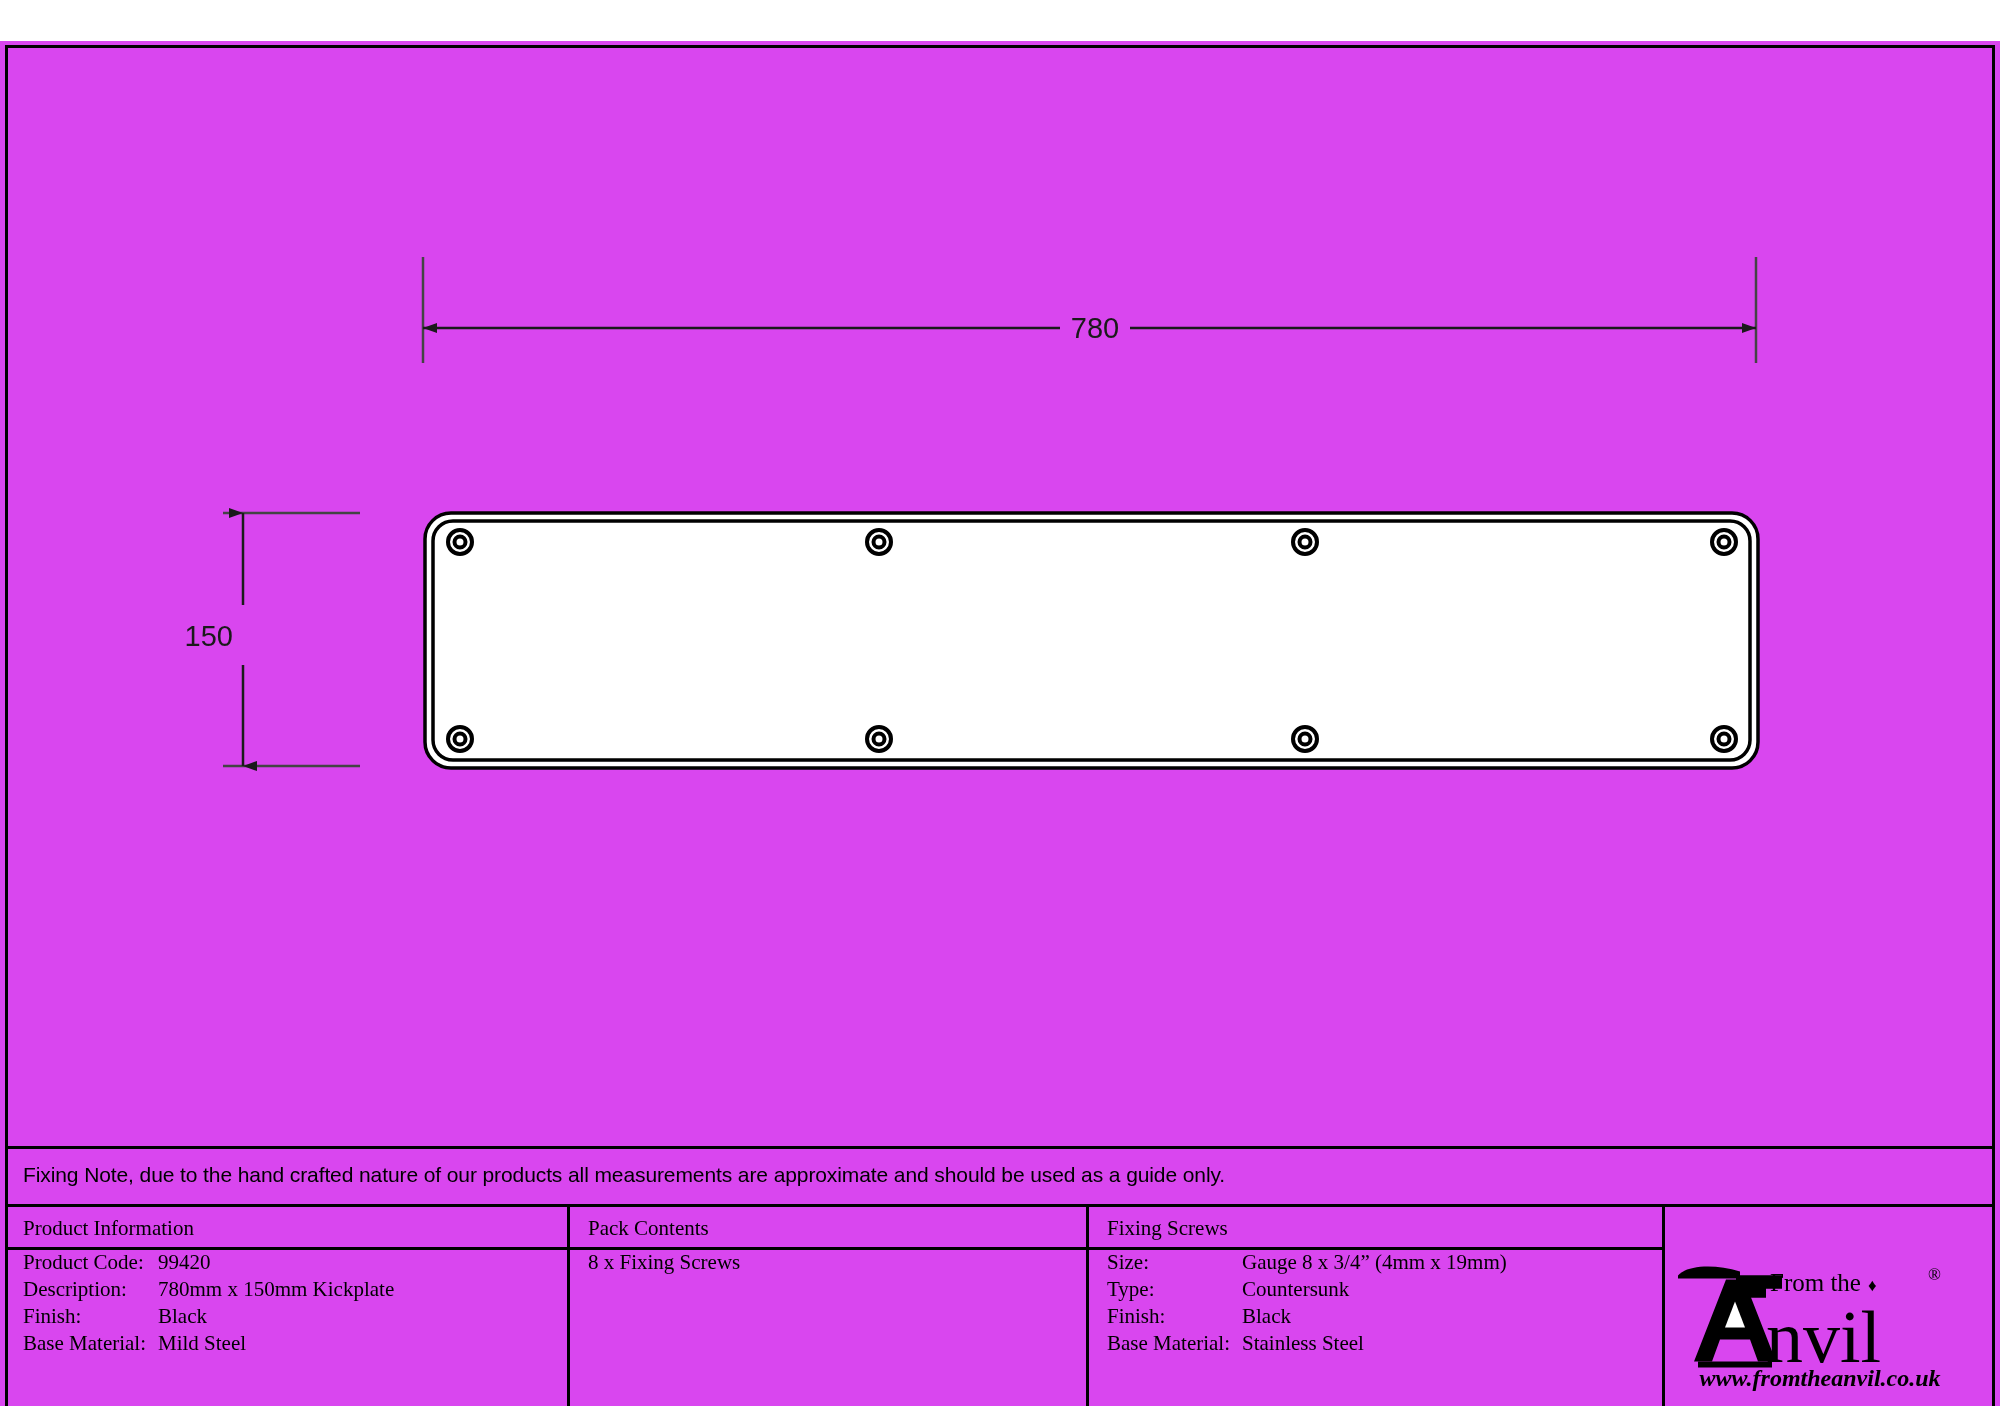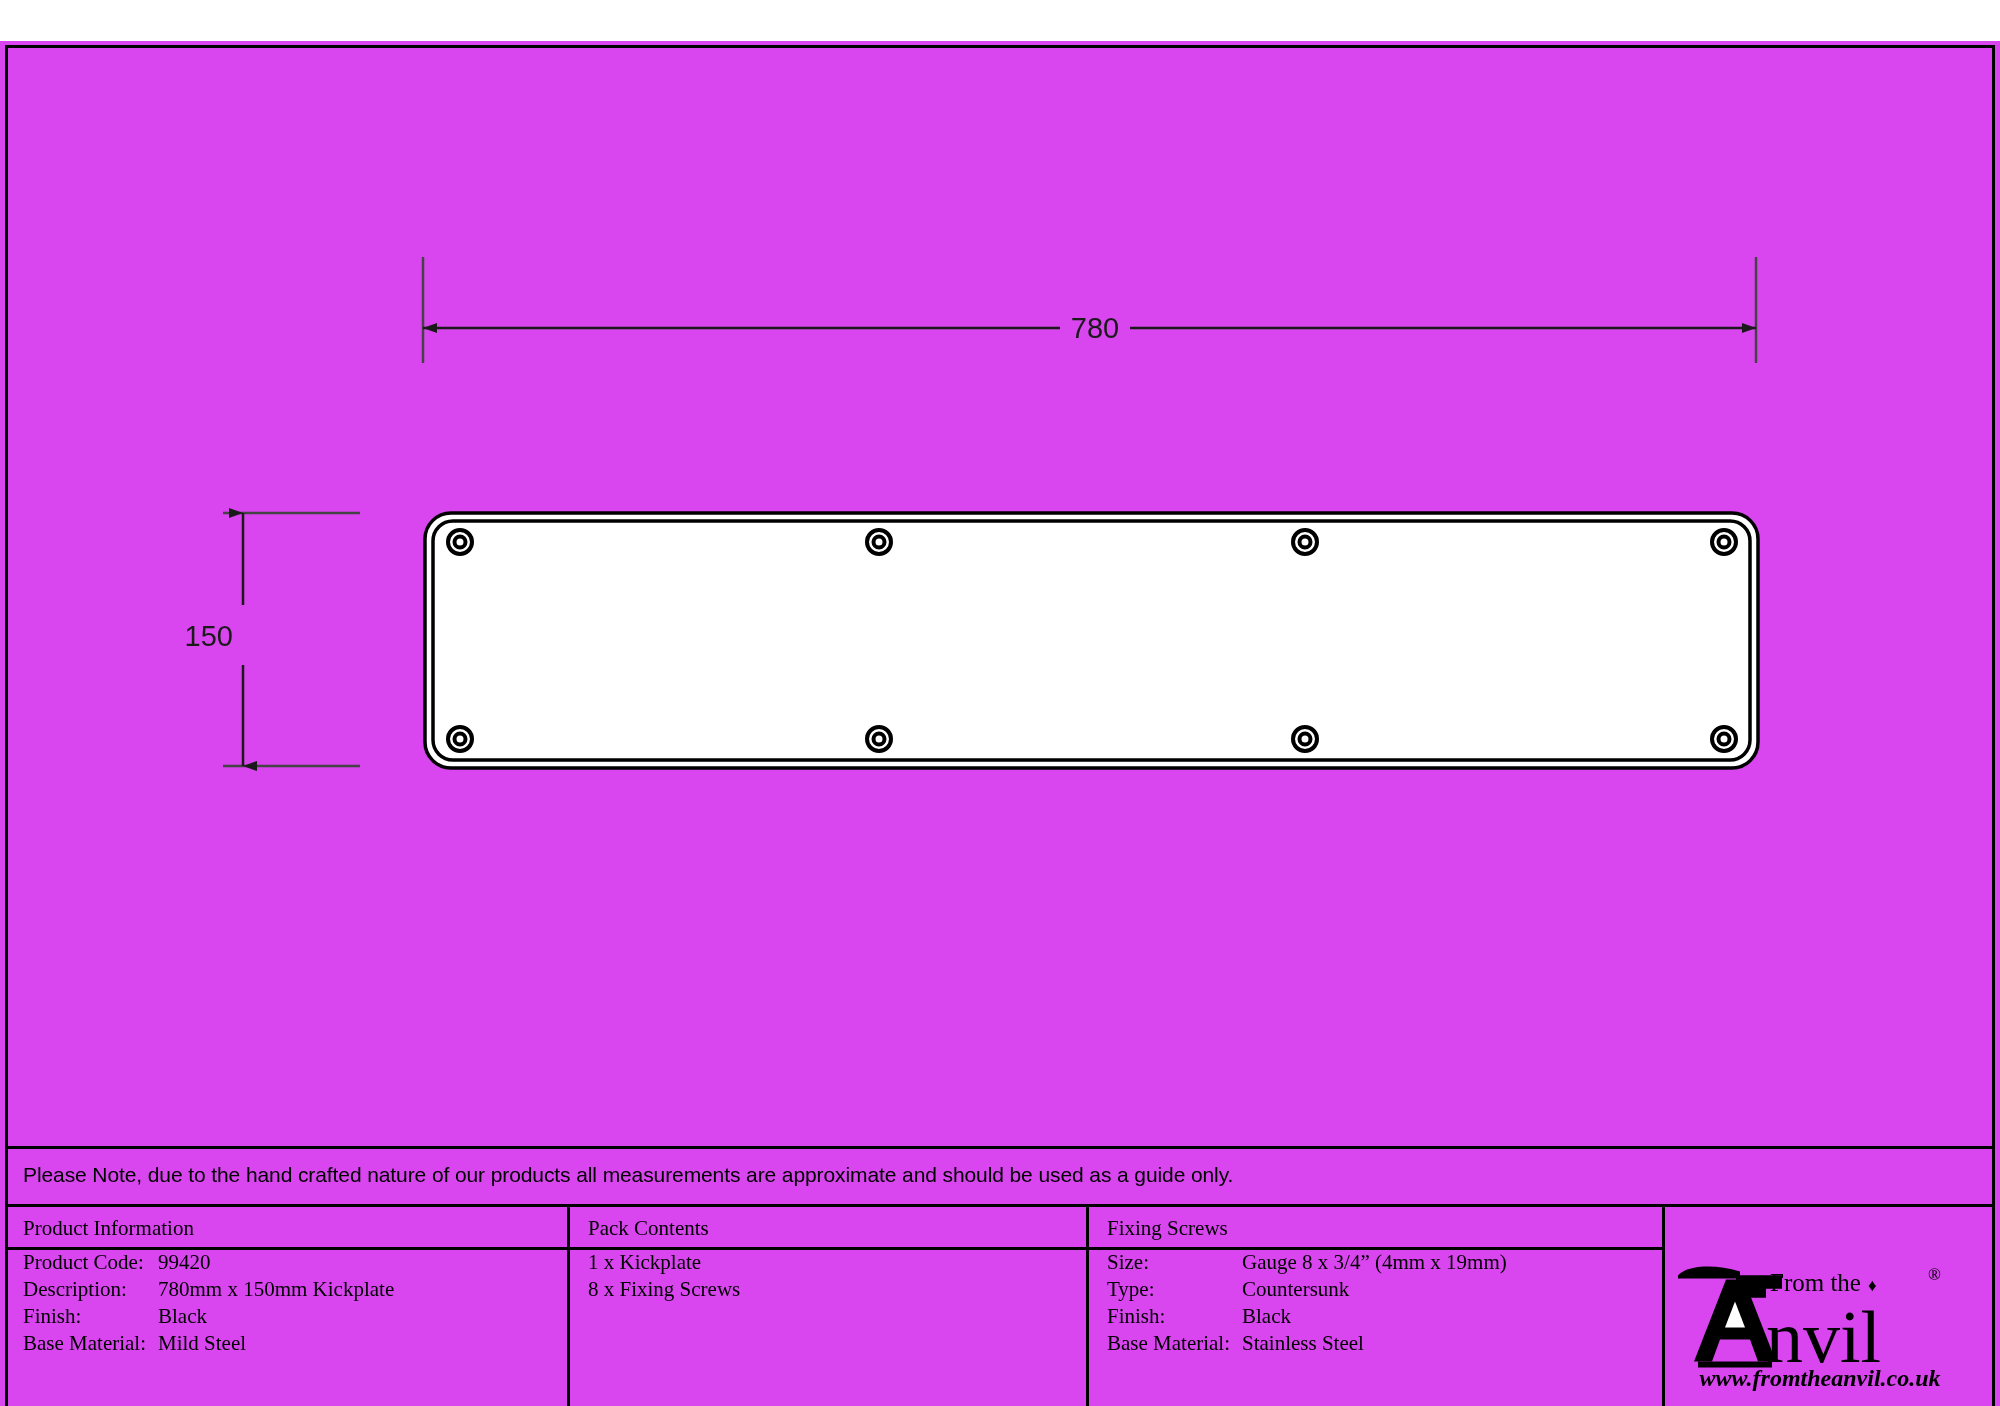--- a/index.html
+++ b/index.html
@@ -222,21 +222,21 @@
           <circle cx="1719" cy="694" r="12" fill="none" stroke="#000000" stroke-width="4"></circle>
           <circle cx="1719" cy="694" r="5.5" fill="none" stroke="#000000" stroke-width="4"></circle>
         </g>
       </g>
     </svg>
   </div>
 
   <div class="info-block">
 
     <div class="note-row">
-      <div class="note-text">Please Note, due to the hand crafted nature of our products all measurements are approximate and should be used as a guide only.</div>
+      <div class="note-text">Fixing Note, due to the hand crafted nature of our products all measurements are approximate and should be used as a guide only.</div>
     </div>
 
     <div class="table-wrap">
 
       <div class="col col-divider" style="left:0; width:565px;">
         <div class="col-head">
           <div class="col-head-label">Product Information</div>
         </div>
         <div class="col-body">
           <div class="spec-row">
@@ -256,21 +256,20 @@
             <span class="spec-value">Mild Steel</span>
           </div>
         </div>
       </div>
 
       <div class="col col-divider" style="left:565px; width:519px;">
         <div class="col-head">
           <div class="col-head-label">Pack Contents</div>
         </div>
         <div class="col-body">
-          <div class="plain-row">1 x Kickplate</div>
           <div class="plain-row">8 x Fixing Screws</div>
         </div>
       </div>
 
       <div class="col col-divider" style="left:1084px; width:576px;">
         <div class="col-head">
           <div class="col-head-label">Fixing Screws</div>
         </div>
         <div class="col-body">
           <div class="spec-row">

